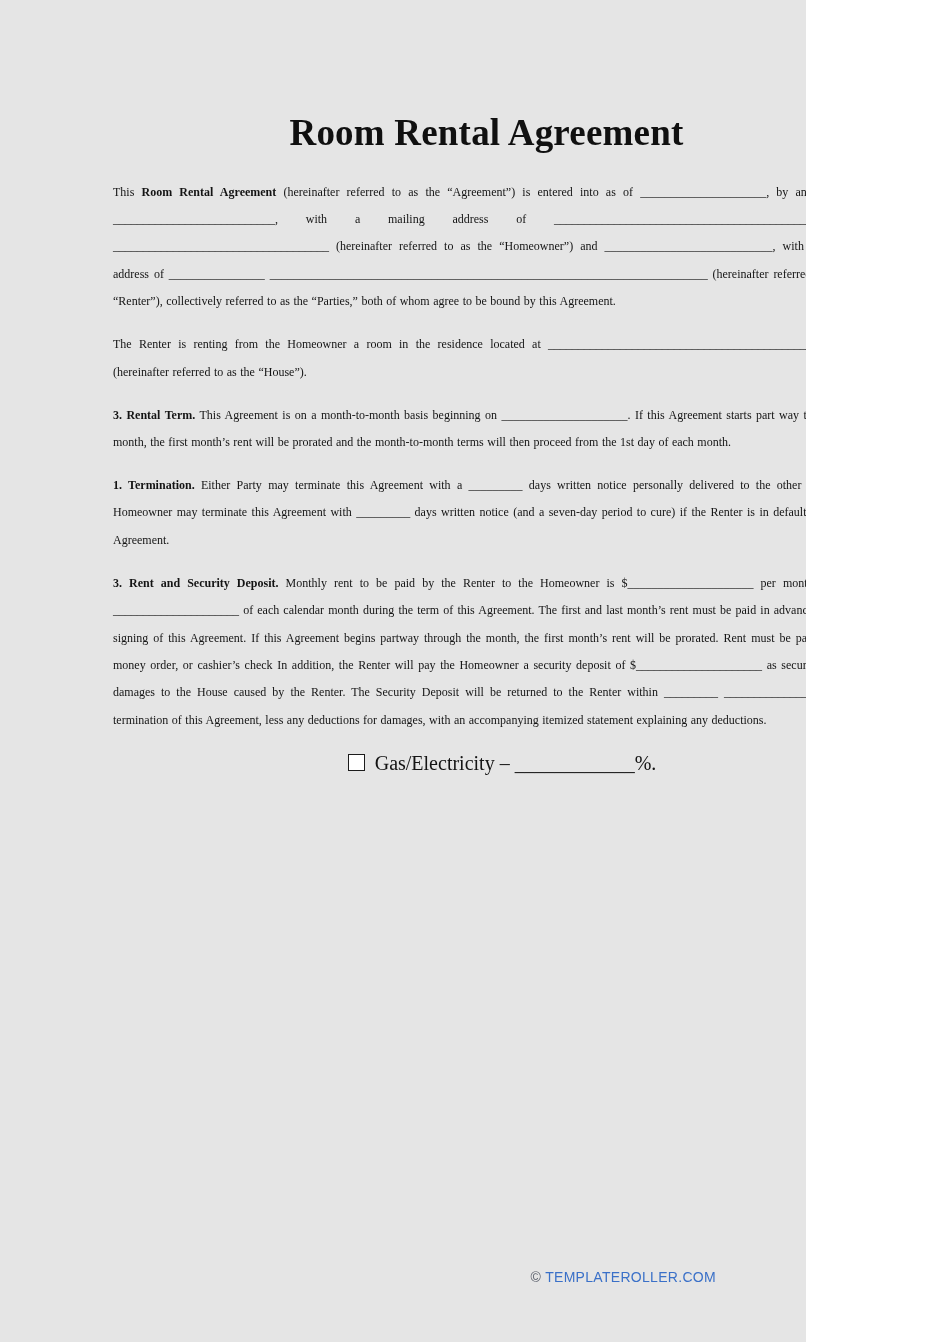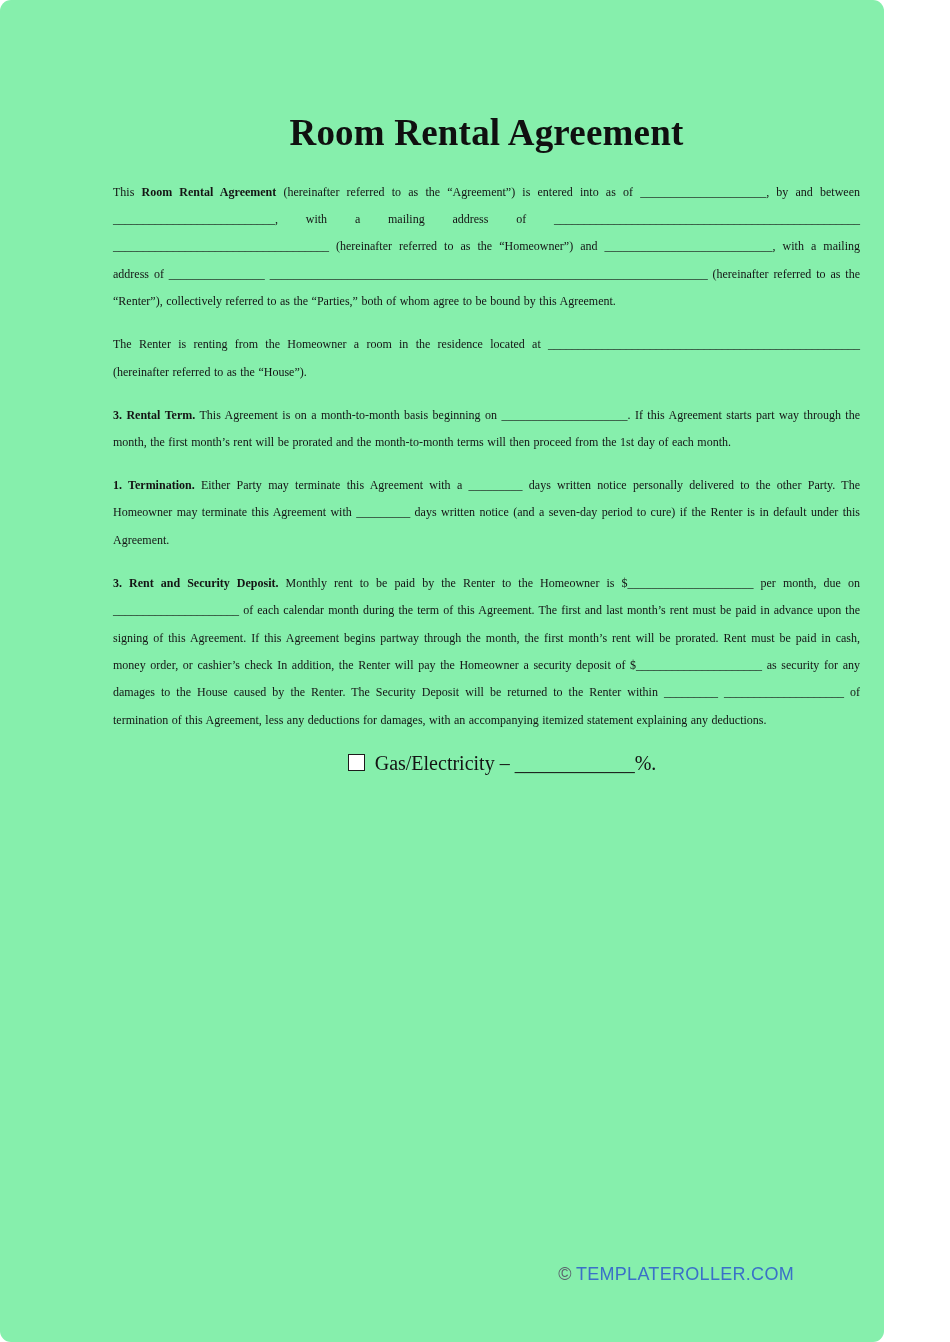--- a/index.html
+++ b/index.html
@@ -1,24 +1,23 @@
 <!DOCTYPE html>
 <html><head>
 <meta charset="utf-8">
 <style>
   html, body { margin: 0; padding: 0; background: #ffffff; }
   .page {
     position: relative;
-    width: 884px;
+    width: 806px;
     height: 1342px;
-    background: #86efac;
+    background: #e5e5e5;
     font-family: "Liberation Serif", serif;
     color: #141414;
     overflow: hidden;
-    border-radius: 11px;
   }
   .content {
     position: absolute;
     left: 113px;
     top: 0;
     width: 747px;
   }
   h1.doc-title {
     margin: 112px 0 24px 0;
     font-size: 37px;
@@ -51,21 +50,21 @@
     border: 1.7px solid #1c1c1c;
     margin-right: 10px;
     vertical-align: -1px;
     background: #ffffff;
   }
   .footer {
     position: absolute;
     right: 90px;
     bottom: 57px;
     font-family: "Liberation Sans", sans-serif;
-    font-size: 18px;
+    font-size: 14px;
     letter-spacing: 0.3px;
     white-space: nowrap;
   }
   .copyright-symbol { color: #5a5f6b; }
   .footer-link { color: #3a70c8; text-decoration: none; margin-left: 4px; }
 </style>
 </head>
 <body>
 
 <div class="page">

